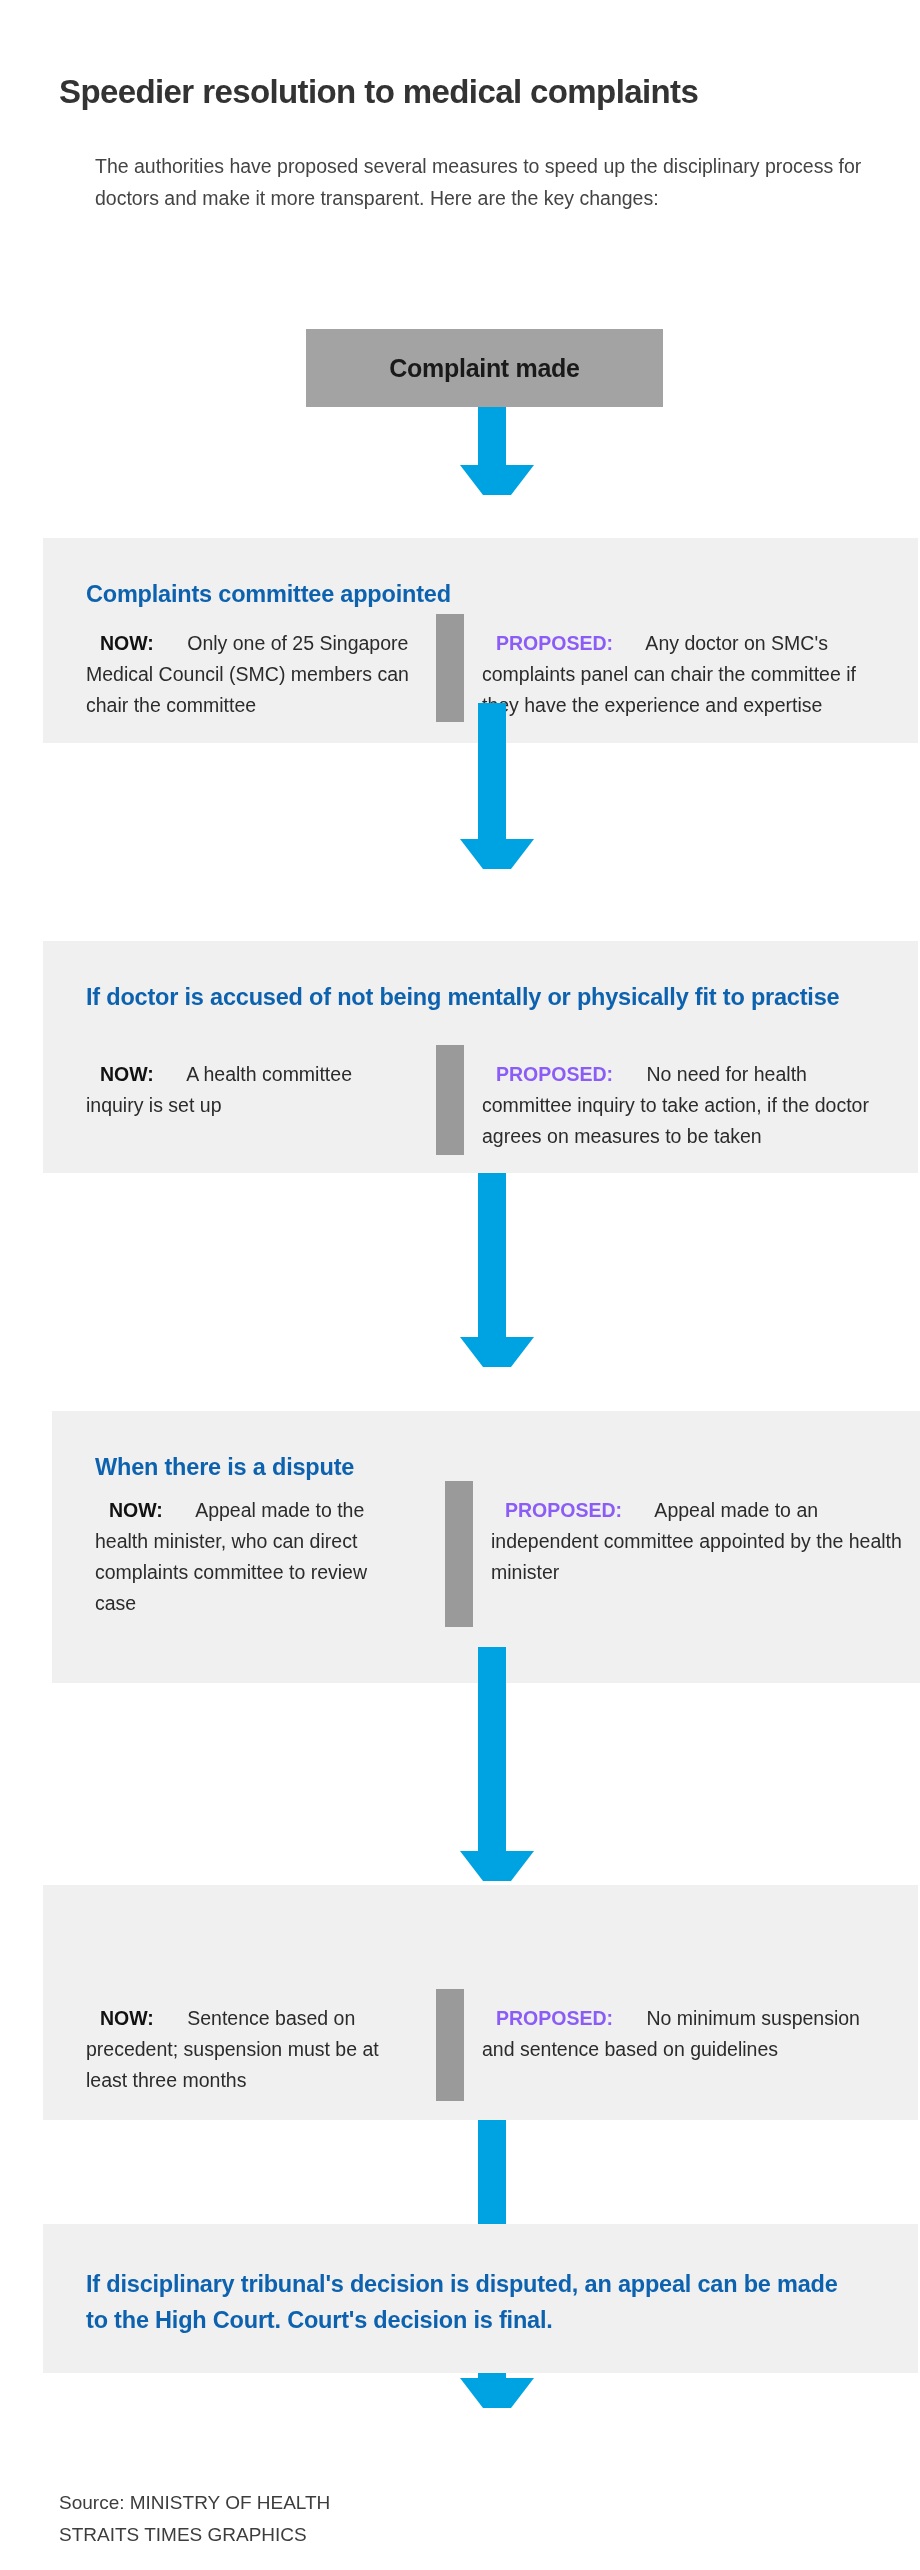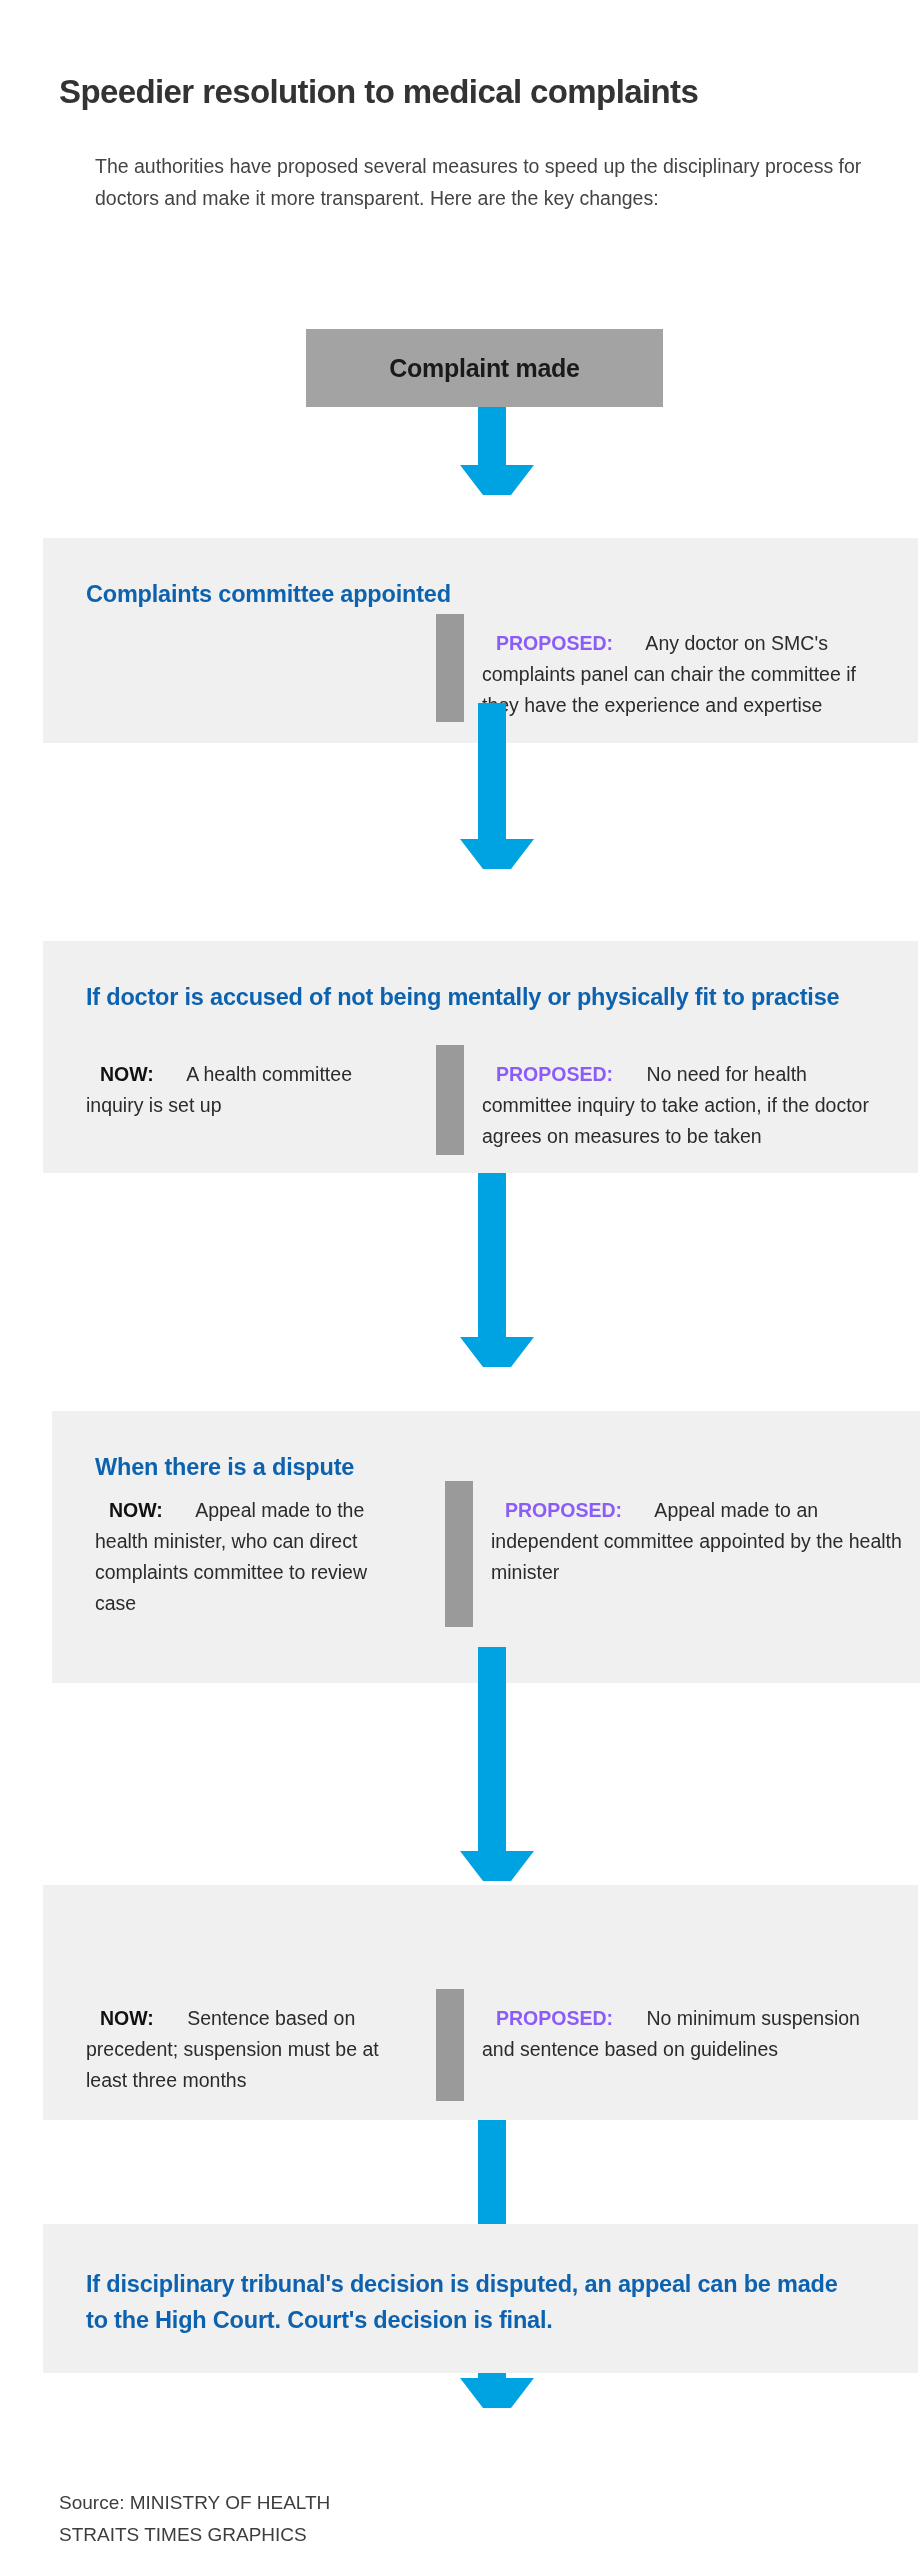--- a/index.html
+++ b/index.html
@@ -167,20 +167,23 @@
   </div>
 
   <div class="arrow" style="top:379px;">
     <div class="stem" style="height:62px;"></div>
     <div class="head" style="top:58px;"></div>
   </div>
 
   <div class="panel" style="top:470px; height:205px;margin-top:40px;">
     <div class="panel-heading">Complaints committee appointed</div>
     <div class="divider" style="top:76px; height:108px;"></div>
+    <div class="col col-now" style="top:76px;">
+      <span class="lbl lbl-now">NOW:</span><span> Only one of 25 Singapore Medical Council (SMC) members can chair the committee</span>
+    </div>
     <div class="col col-proposed" style="top:76px;">
       <span class="lbl lbl-proposed">PROPOSED:</span><span> Any doctor on SMC's complaints panel can chair the committee if they have the experience and expertise</span>
     </div>
   </div>
 
   <div class="arrow" style="top:675px;">
     <div class="stem" style="height:140px;"></div>
     <div class="head" style="top:136px;"></div>
   </div>
 

